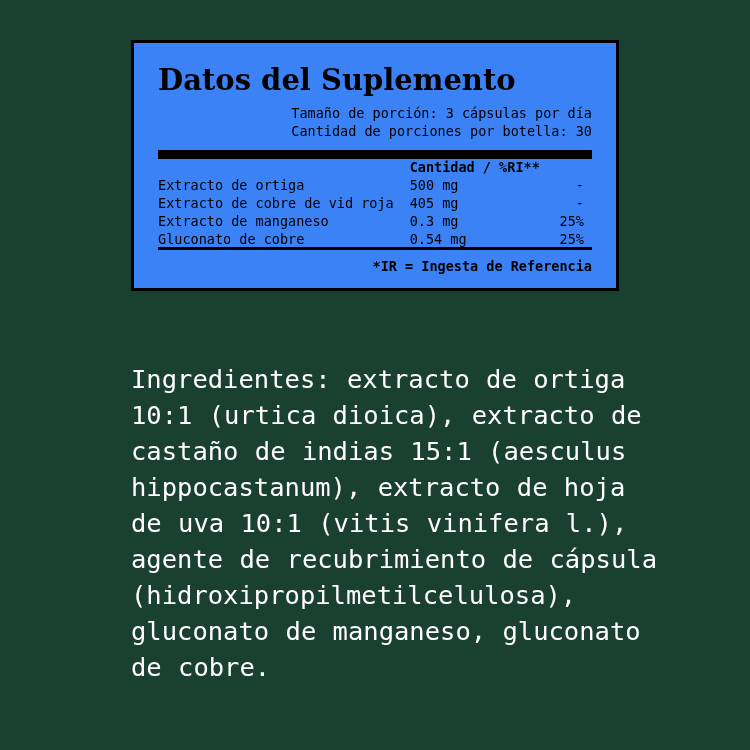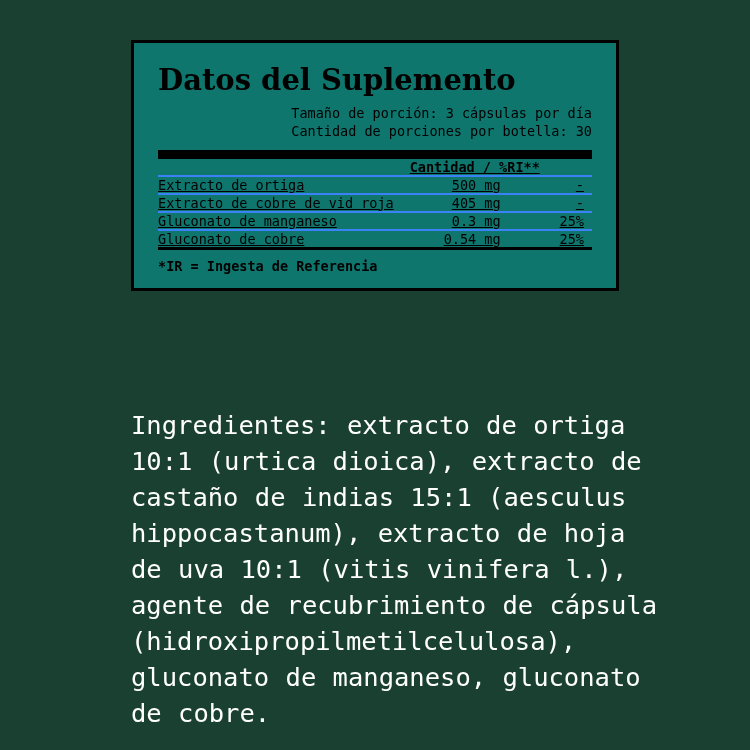--- a/index.html
+++ b/index.html
@@ -19,21 +19,21 @@
     height: 750px;
     box-sizing: border-box;
   }
 
   
   .panel {
     position: absolute;
     left: 131px;
     top: 40px;
     width: 488px;
-    background: #0f766e;
+    background: #3b82f6;
     border: 3px solid #000000;
     box-sizing: border-box;
     padding: 18px 24px 14px 24px;
   }
   .panel-title {
     font-family: "DejaVu Serif", serif;
     font-weight: bold;
     font-size: 29px;
     color: #000000;
     letter-spacing: 0px;
@@ -62,21 +62,20 @@
     border-collapse: collapse;
     font-family: "DejaVu Sans Mono", monospace;
     font-size: 13.5px;
     color: #000000;
   }
   table.facts th,
   table.facts td {
     padding: 0;
     text-align: left;
     vertical-align: baseline;
-    text-decoration: underline;
   }
   .hdr-row th {
     font-weight: bold;
     font-size: 13.5px;
     padding: 5px 0 5px 0;
   }
   .hdr-amount {
     text-align: right;
     white-space: nowrap;
     padding-right: 0px;
@@ -90,44 +89,44 @@
   }
   .facts-row td.col-amt,
   .facts-row td.col-ri {
     text-align: center;
   }
   .facts-row td.col-ri {
     text-align: right;
     padding-right: 8px;
   }
   .facts-row td.col-amt {
-    text-align: right;
+    text-align: left;
     padding-right: 22px;
   }
   .footnote {
     font-family: "DejaVu Sans Mono", monospace;
     font-weight: bold;
     font-size: 13.5px;
     color: #000000;
     padding-top: 8px;
+    text-align: right;
   }
 
   
   .ingredients {
     position: absolute;
     left: 131px;
     top: 362px;
     width: 530px;
     font-family: "DejaVu Sans Mono", monospace;
     font-size: 25.5px;
     line-height: 1.41;
     color: #ffffff;
     letter-spacing: 0px;
     word-spacing: 1px;
-    margin-top: 46px;
   }
 </style>
 </head>
 <body>
 
 <div class="page">
 
   <div class="panel">
 
     <div class="panel-title">Datos del Suplemento</div>
@@ -155,21 +154,21 @@
           <td>Extracto de ortiga</td>
           <td class="col-amt">500 mg</td>
           <td class="col-ri">-</td>
         </tr>
         <tr class="facts-row">
           <td>Extracto de cobre de vid roja</td>
           <td class="col-amt">405 mg</td>
           <td class="col-ri">-</td>
         </tr>
         <tr class="facts-row">
-          <td>Gluconato de manganeso</td>
+          <td>Extracto de manganeso</td>
           <td class="col-amt">0.3 mg</td>
           <td class="col-ri">25%</td>
         </tr>
         <tr class="facts-row">
           <td>Gluconato de cobre</td>
           <td class="col-amt">0.54 mg</td>
           <td class="col-ri">25%</td>
         </tr>
       </tbody>
     </table>

